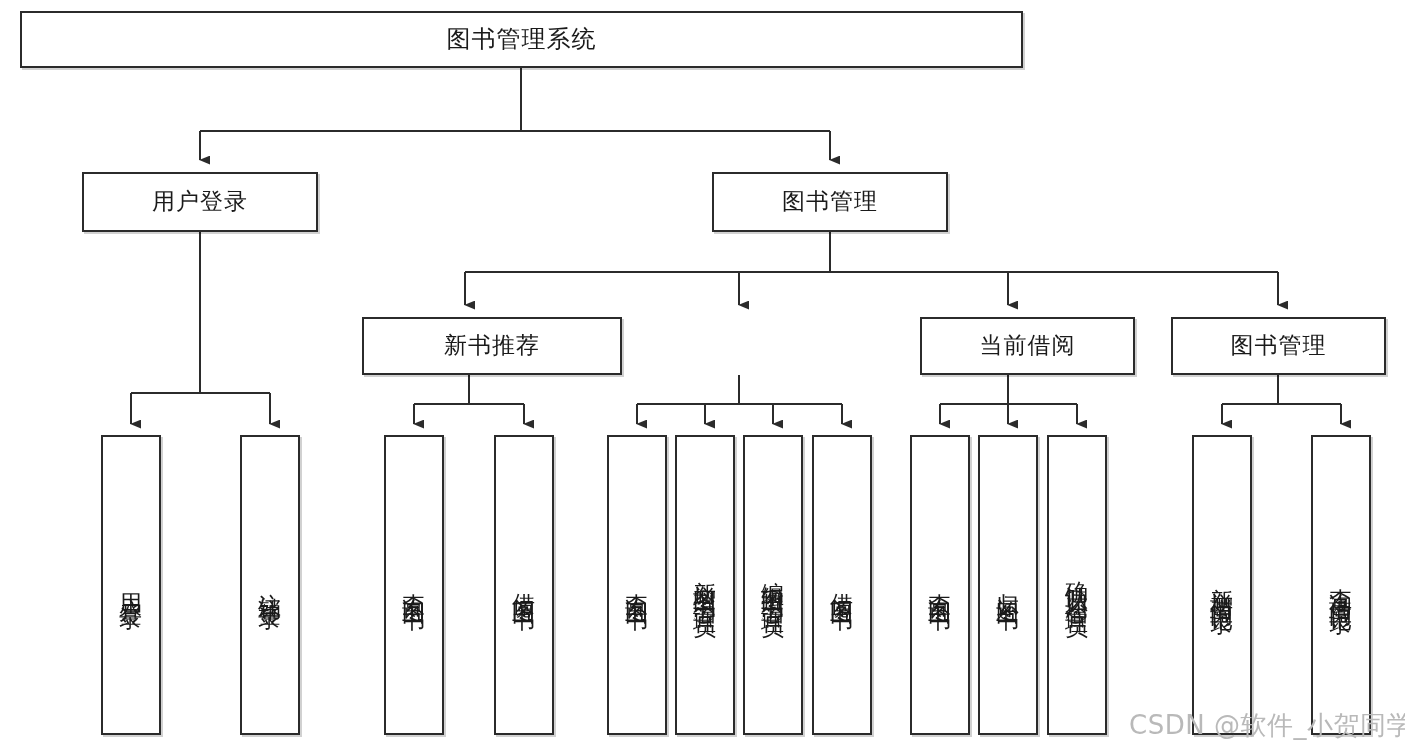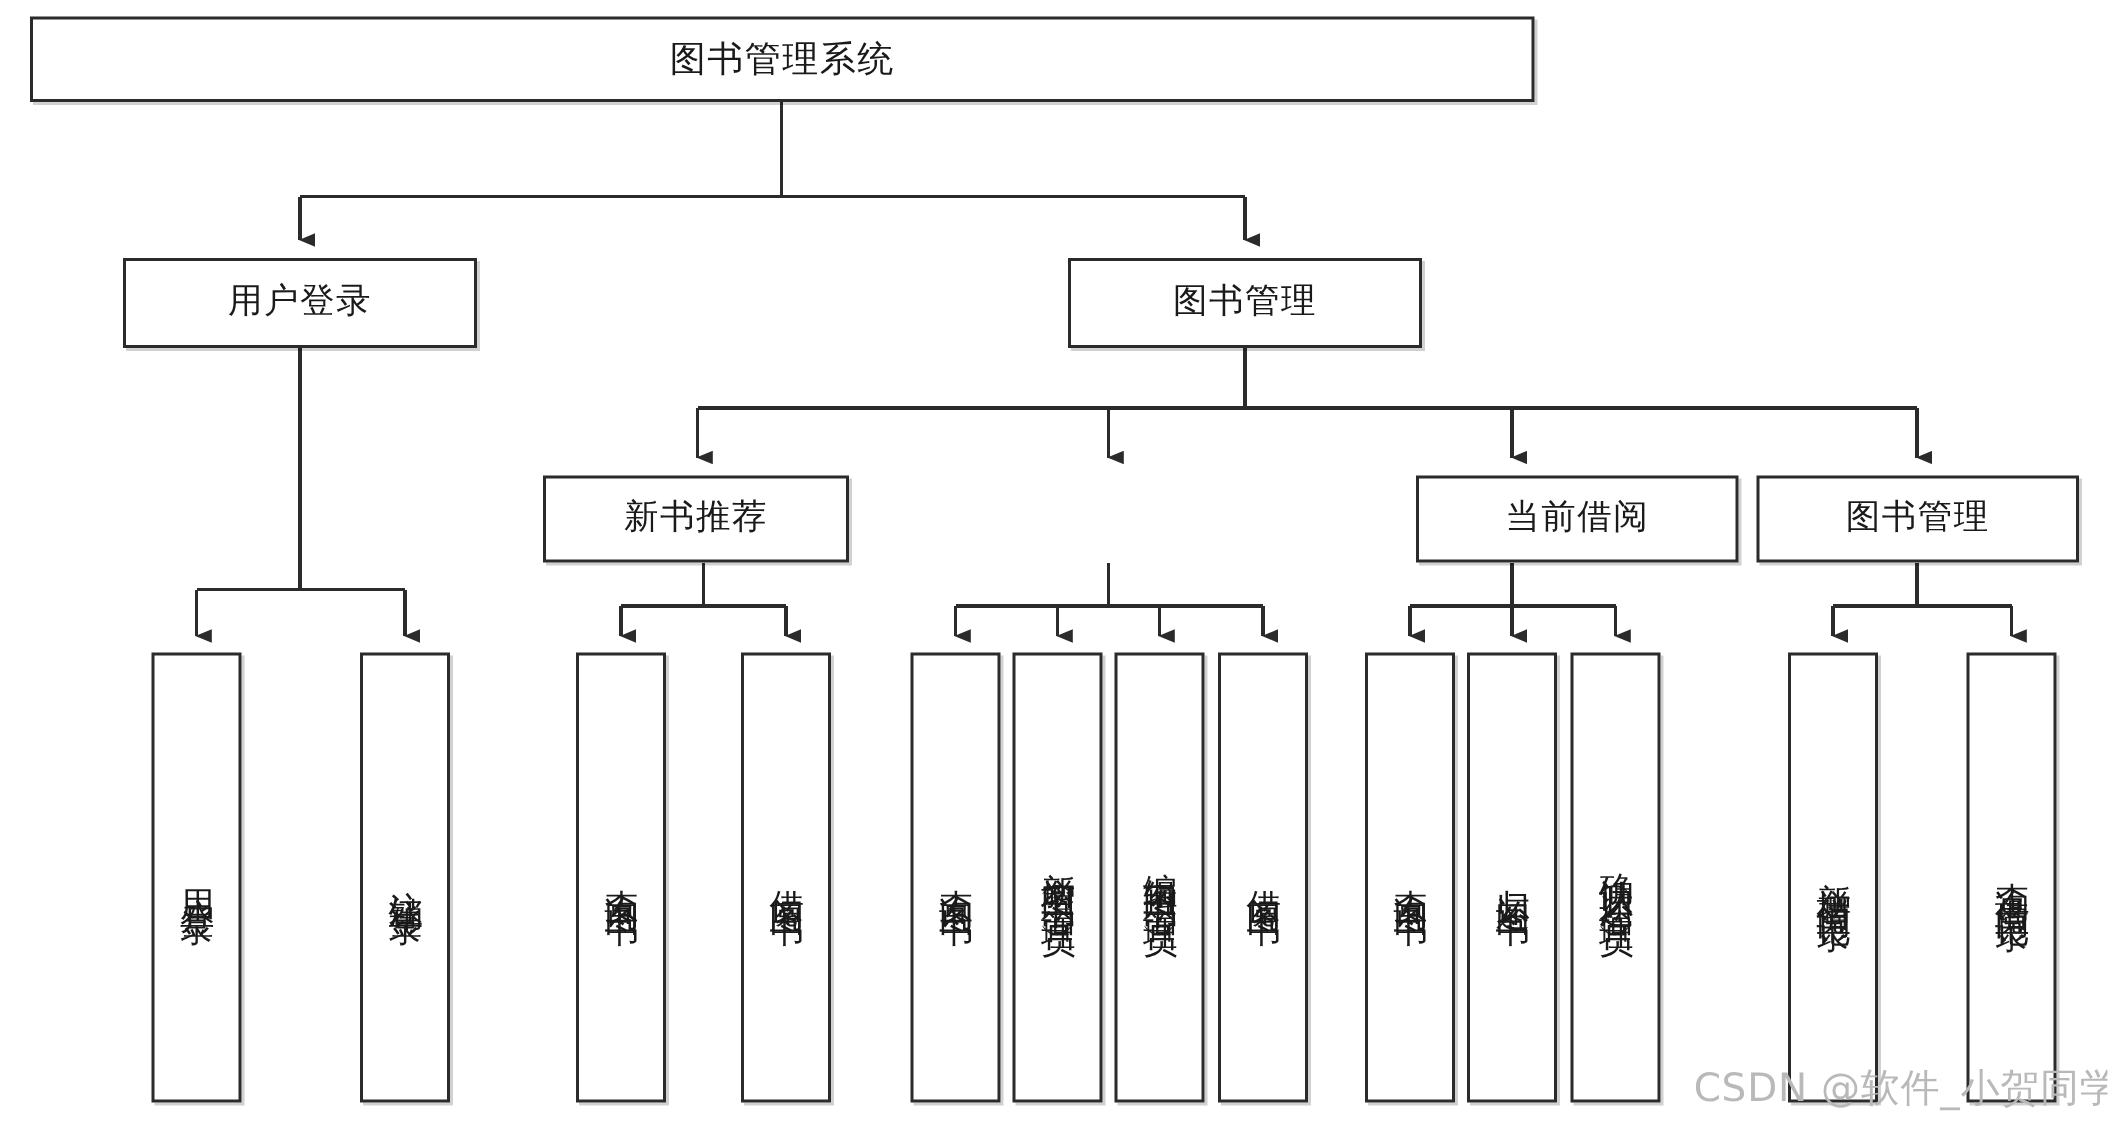--- a/index.html
+++ b/index.html
@@ -128,24 +128,24 @@
     <span class="node-label">图书管理系统</span>
   </div>
 
   <div class="node horiz" style="left:82px;top:172px;width:236px;height:60px;">
     <span class="node-label">用户登录</span>
   </div>
   <div class="node horiz" style="left:712px;top:172px;width:236px;height:60px;">
     <span class="node-label">图书管理</span>
   </div>
 
-  <div class="node horiz" style="left:362px;top:317px;width:204px;height:58px;">
+  <div class="node horiz" style="left:362px;top:317px;width:260px;height:58px;">
     <span class="node-label">新书推荐</span>
   </div>
-  <div class="node horiz" style="left:944px;top:317px;width:215px;height:58px;">
+  <div class="node horiz" style="left:920px;top:317px;width:215px;height:58px;">
     <span class="node-label">当前借阅</span>
   </div>
   <div class="node horiz" style="left:1171px;top:317px;width:215px;height:58px;">
     <span class="node-label">图书管理</span>
   </div>
 
   <div class="node vert" style="left:101px;top:435px;width:60px;height:300px;">
     <span class="node-label">用户登录</span>
   </div>
   <div class="node vert" style="left:240px;top:435px;width:60px;height:300px;">

